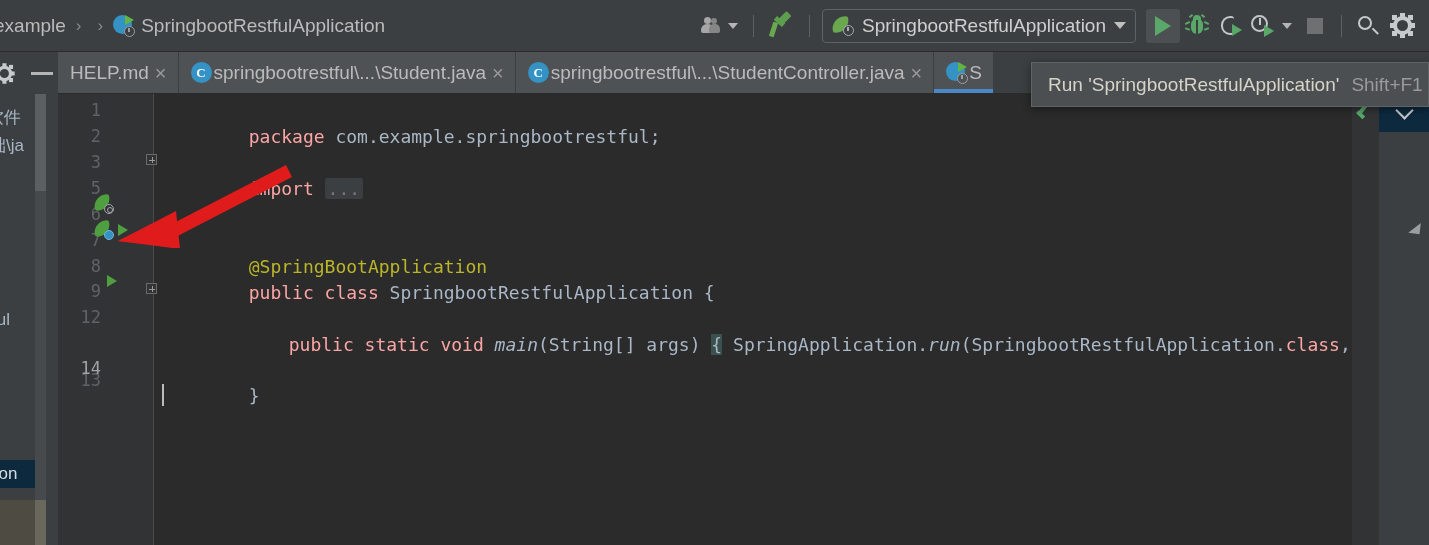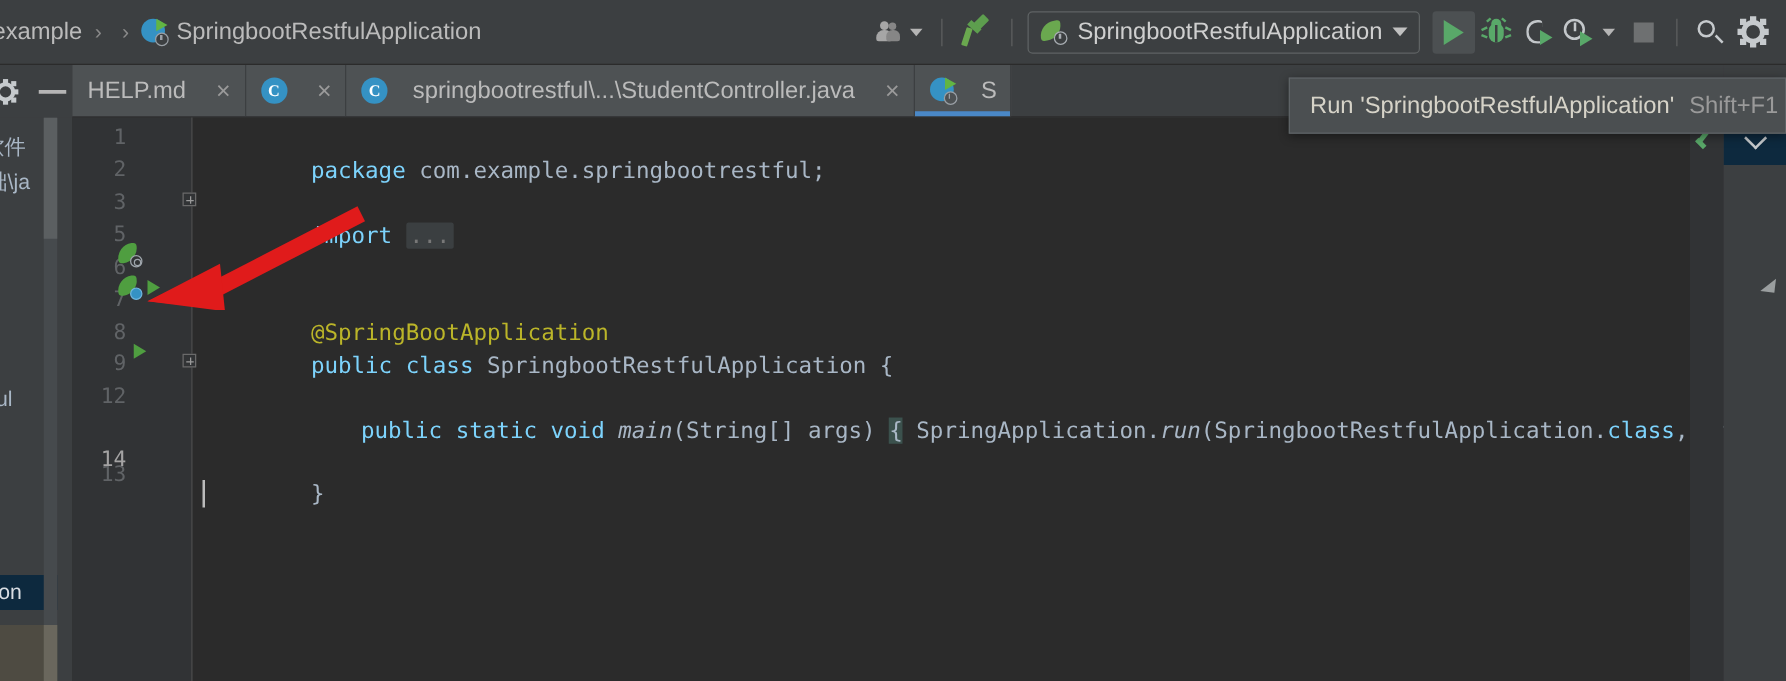--- a/index.html
+++ b/index.html
@@ -155,21 +155,21 @@
   .gear-sm { transform:scale(0.82); transform-origin:left center; margin-left:-4px; }
   .minus { width:22px;height:3px;background:#b5b5b5; }
 
   
   .tabbar {
     position:absolute; left:58px; top:52px; width:1371px; height:42px;
     background:#3c3f41; display:flex; align-items:stretch;
     border-bottom:1px solid #2b2b2b;
   }
   .tab {
-    display:flex; align-items:center; gap:20px; padding:0 11px 0 12px;
+    display:flex; align-items:center; gap:2px; padding:0 11px 0 12px;
     background:#4e5254; color:#bbbbbb; font-size:19px; white-space:nowrap;
     position:relative; border-right:1px solid #3c3f41;
   }
   .tab.active { background:#4e5254; }
   .tab.active:after {
     content:""; position:absolute; left:0; right:0; bottom:0; height:4px; background:#4a88c7;
   }
   .tab .x {
     color:#9a9a9a; font-size:20px; line-height:1; margin-left:4px;
     font-family:"Liberation Sans", sans-serif;
@@ -217,21 +217,21 @@
     position:absolute; right:52px; color:#606366; font-size:17px; text-align:right;
     font-family:"DejaVu Sans Mono", monospace; width:40px;
   }
   .gutter-line.cur { color:#a4a3a3; }
   .code {
     position:absolute; left:96px; top:0; right:0; height:451px;
     font-family:"DejaVu Sans Mono", monospace; font-size:18px;
     color:#a9b7c6; white-space:pre;
   }
   .cl { position:absolute; left:8px; height:26px; line-height:26px; }
-  .kw { color:#7dd3fc; }
+  .kw { color:#fca5a5; }
   .ann { color:#bbb529; }
   .cls { color:#a9b7c6;font-style:italic; }
   .ital { font-style:italic; }
   .fold {
     background:#3b3f41; color:#787878; padding:0 3px; border-radius:2px;
   }
   .braceHL { background:#3b514d; }
 
   
   .foldbox {
@@ -422,20 +422,21 @@
     </div>
   </div>
 
   <div class="tabbar">
     <div class="tab">
       <span>HELP.md</span>
       <span class="x">×</span>
     </div>
     <div class="tab">
       <span class="java-ico">C</span>
+      <span>springbootrestful\...\Student.java</span>
       <span class="x">×</span>
     </div>
     <div class="tab">
       <span class="java-ico">C</span>
       <span>springbootrestful\...\StudentController.java</span>
       <span class="x">×</span>
     </div>
     <div class="tab active">
       <span class="spring-run-ico">
         <span class="disc" style="background:#3592c4;"></span>

